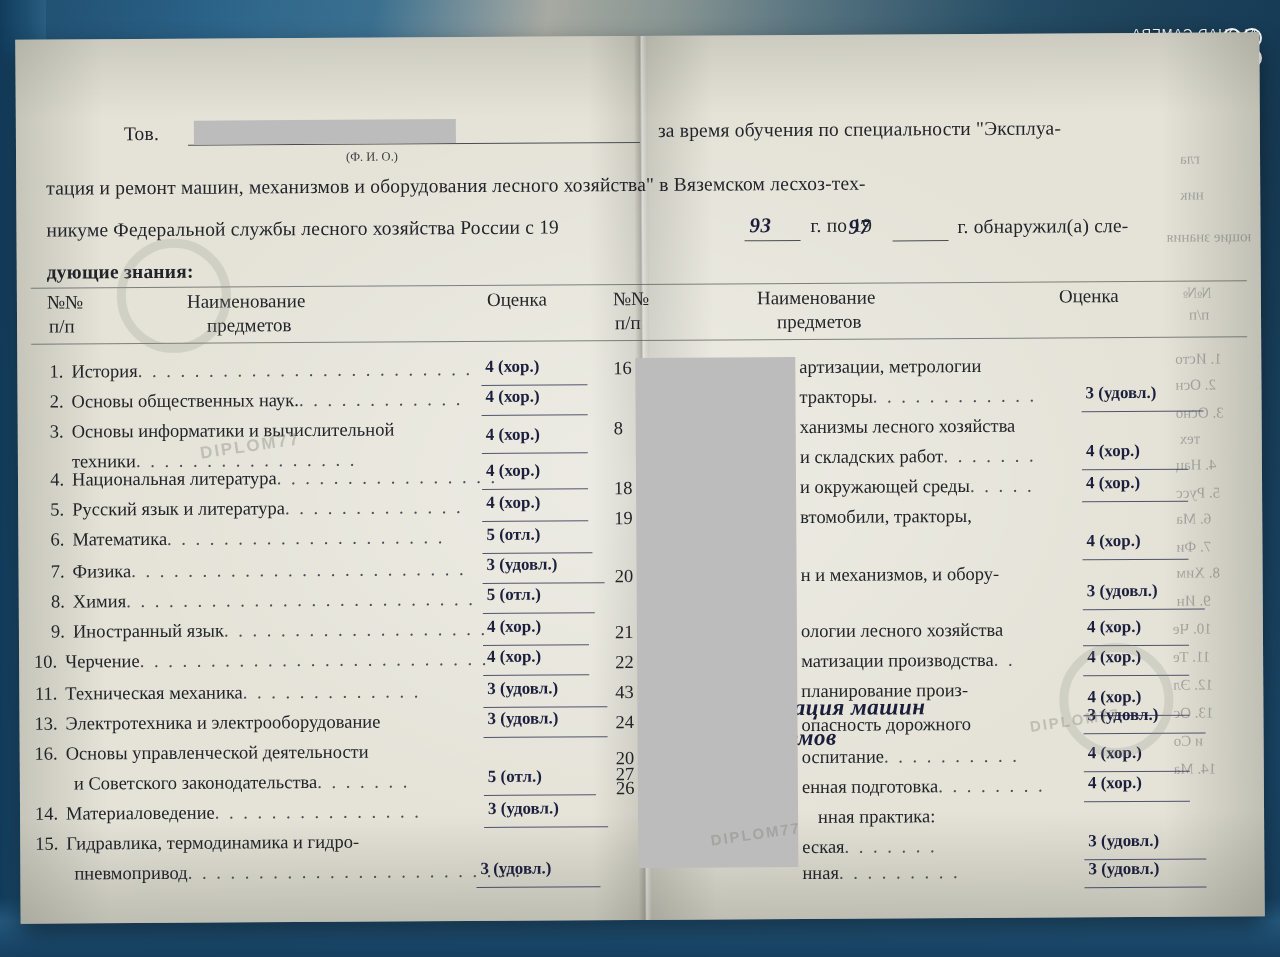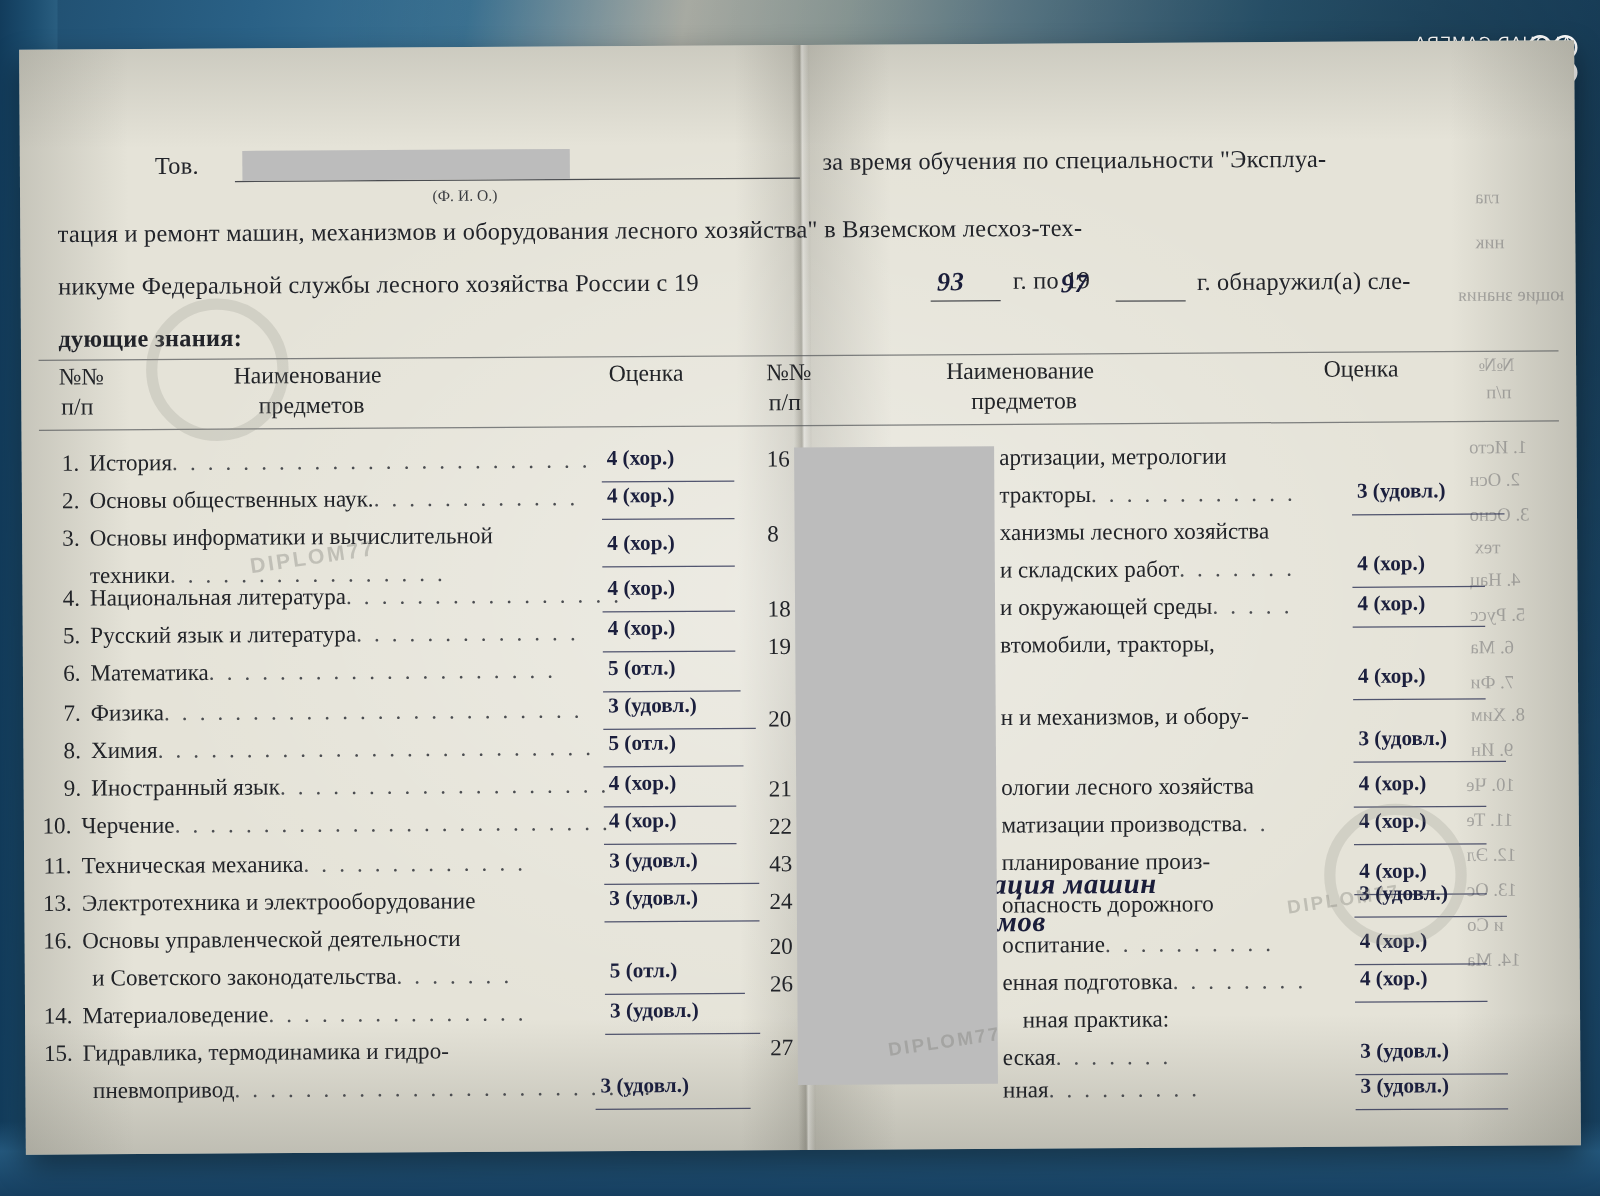--- a/index.html
+++ b/index.html
@@ -509,21 +509,21 @@
 
       <div class="row" style="left:596px; top:742px;">
         <span>26</span>
       </div>
       <div class="row" style="left:782px; top:742px;">
         <span>енная подготовка</span><span class="dots"> . . . . . . . .</span>
       </div>
       <div class="grade" style="left:1068px; top:740px;">4 (хор.)</div>
       <div class="gunder" style="left:1064px; top:768px; width:106px;"></div>
 
-      <div class="row" style="left:596px; top:793px;">
+      <div class="row" style="left:596px; top:728px;">
         <span>27</span>
       </div>
       <div class="row" style="left:798px; top:772px;">
         <span>нная практика:</span>
       </div>
 
       <div class="row" style="left:782px; top:802px;">
         <span>еская</span><span class="dots"> . . . . . . .</span>
       </div>
       <div class="grade" style="left:1068px; top:798px;">3 (удовл.)</div>

